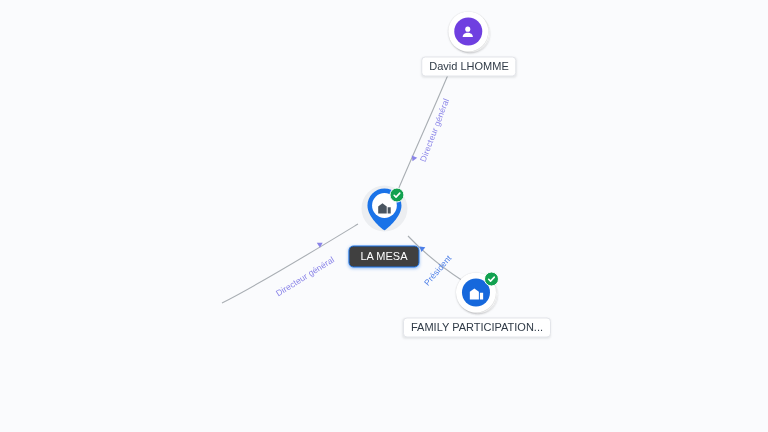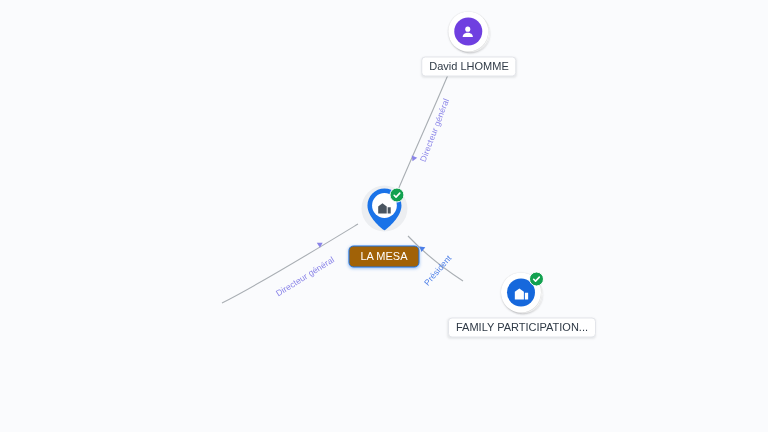--- a/index.html
+++ b/index.html
@@ -139,21 +139,21 @@
     background: #ffffff;
     border: 1px solid #e3e5ea;
     color: #2f3a४6;
     color: #2f3a46;
     font-size: 11px;
     line-height: 13px;
     white-space: nowrap;
     box-shadow: 0 1px 2px rgba(60,64,67,.10);
   }
   .node-label.selected {
-    background: #a16207;
+    background: #404040;
     border-color: #1a73e8;
     color: #ffffff;
     font-weight: 500;
     padding: 3px 11px 4px 11px;
     border-radius: 5px;
     box-shadow: 0 1px 3px rgba(26,115,232,.35);
   }
 
   
   .edge-label {
@@ -215,21 +215,21 @@
         <svg width="17" height="17" viewBox="0 0 24 24" fill="#ffffff">
           <circle cx="12" cy="8" r="3.6"></circle>
           <path d="M4.8 19.2c0-3.8 3.3-6 7.2-6s7.2 2.2 7.2 6z"></path>
         </svg>
       </div>
     </div>
     <div class="node-label">David LHOMME</div>
   </div>
 
 
-  <div class="node" style="left:477px; top:305px;margin-left:45px;">
+  <div class="node" style="left:477px; top:305px;">
     <div class="avatar-stack">
       <div class="card c3"></div>
       <div class="card c2"></div>
       <div class="card c1"></div>
       <div class="avatar-inner company">
         <svg width="17" height="17" viewBox="0 0 24 24" fill="#ffffff">
           <path d="M2.6 21V10.4L9 5.6l6.4 4.8V21z"></path>
           <path d="M16.8 21V11.6h4.6V21z"></path>
         </svg>
       </div>

